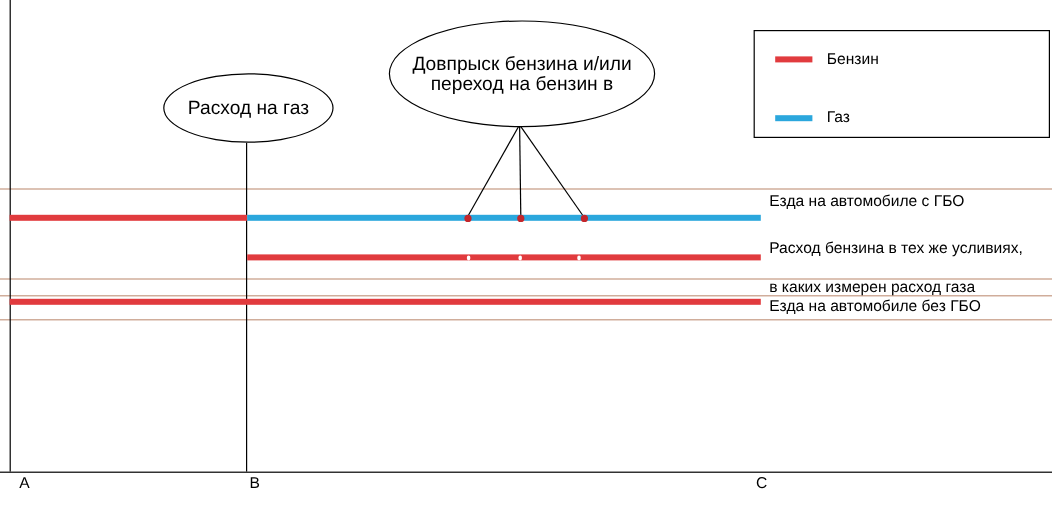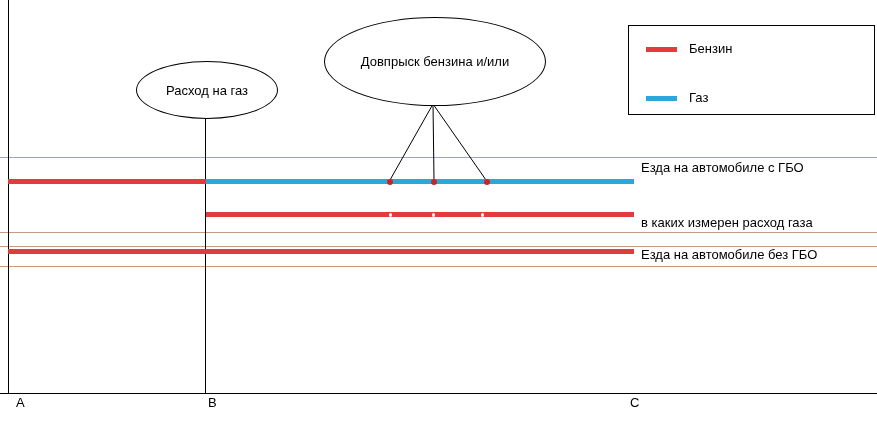--- a/index.html
+++ b/index.html
@@ -51,21 +51,21 @@
   .ellipse {
     position: absolute;
     border: 1px solid #000;
     border-radius: 50%;
     background: #fff;
     display: flex;
     flex-direction: column;
     align-items: center;
     justify-content: center;
     text-align: center;
-    font-size: 13px;
+    font-size: 16px;
     line-height: 17px;
   }
 
   svg.connectors {
     position: absolute;
     left: 0; top: 0;
     pointer-events: none;
   }
 
   .legend {
@@ -111,29 +111,31 @@
   <div class="dot" style="left:484px; top:179px"></div>
 
   <div class="bar red" style="left:206px; top:212px; width:428px"></div>
   <div class="tick" style="left:389px; top:213px"></div>
   <div class="tick" style="left:432px; top:213px"></div>
   <div class="tick" style="left:481px; top:213px"></div>
 
   <div class="bar red" style="left:8px; top:249px; width:626px"></div>
 
   <div class="lbl" style="left:641px; top:160px">Езда на автомобиле с ГБО</div>
-  <div class="lbl" style="left:641px; top:215px">в каких измерен расход газа</div>
+  <div class="lbl" style="left:641px; top:199px">Расход бензина в тех же усливиях,</div>
+  <div class="lbl" style="left:641px; top:231px">в каких измерен расход газа</div>
   <div class="lbl" style="left:641px; top:247px">Езда на автомобиле без ГБО</div>
 
   <div class="ellipse" style="left:136px; top:61px; width:142px; height:58px">
     <span>Расход на газ</span>
   </div>
 
   <div class="ellipse" style="left:324px; top:17px; width:222px; height:89px">
     <span>Довпрыск бензина и/или</span>
+    <span>переход на бензин в</span>
   </div>
 
   <div class="legend">
     <div class="swatch red" style="left:17px; top:21px"></div>
     <div class="lbl" style="left:60px; top:15px">Бензин</div>
     <div class="swatch blue" style="left:17px; top:70px"></div>
     <div class="lbl" style="left:60px; top:64px">Газ</div>
   </div>
 
   <div class="lbl" style="left:16px;  top:395px">A</div>

